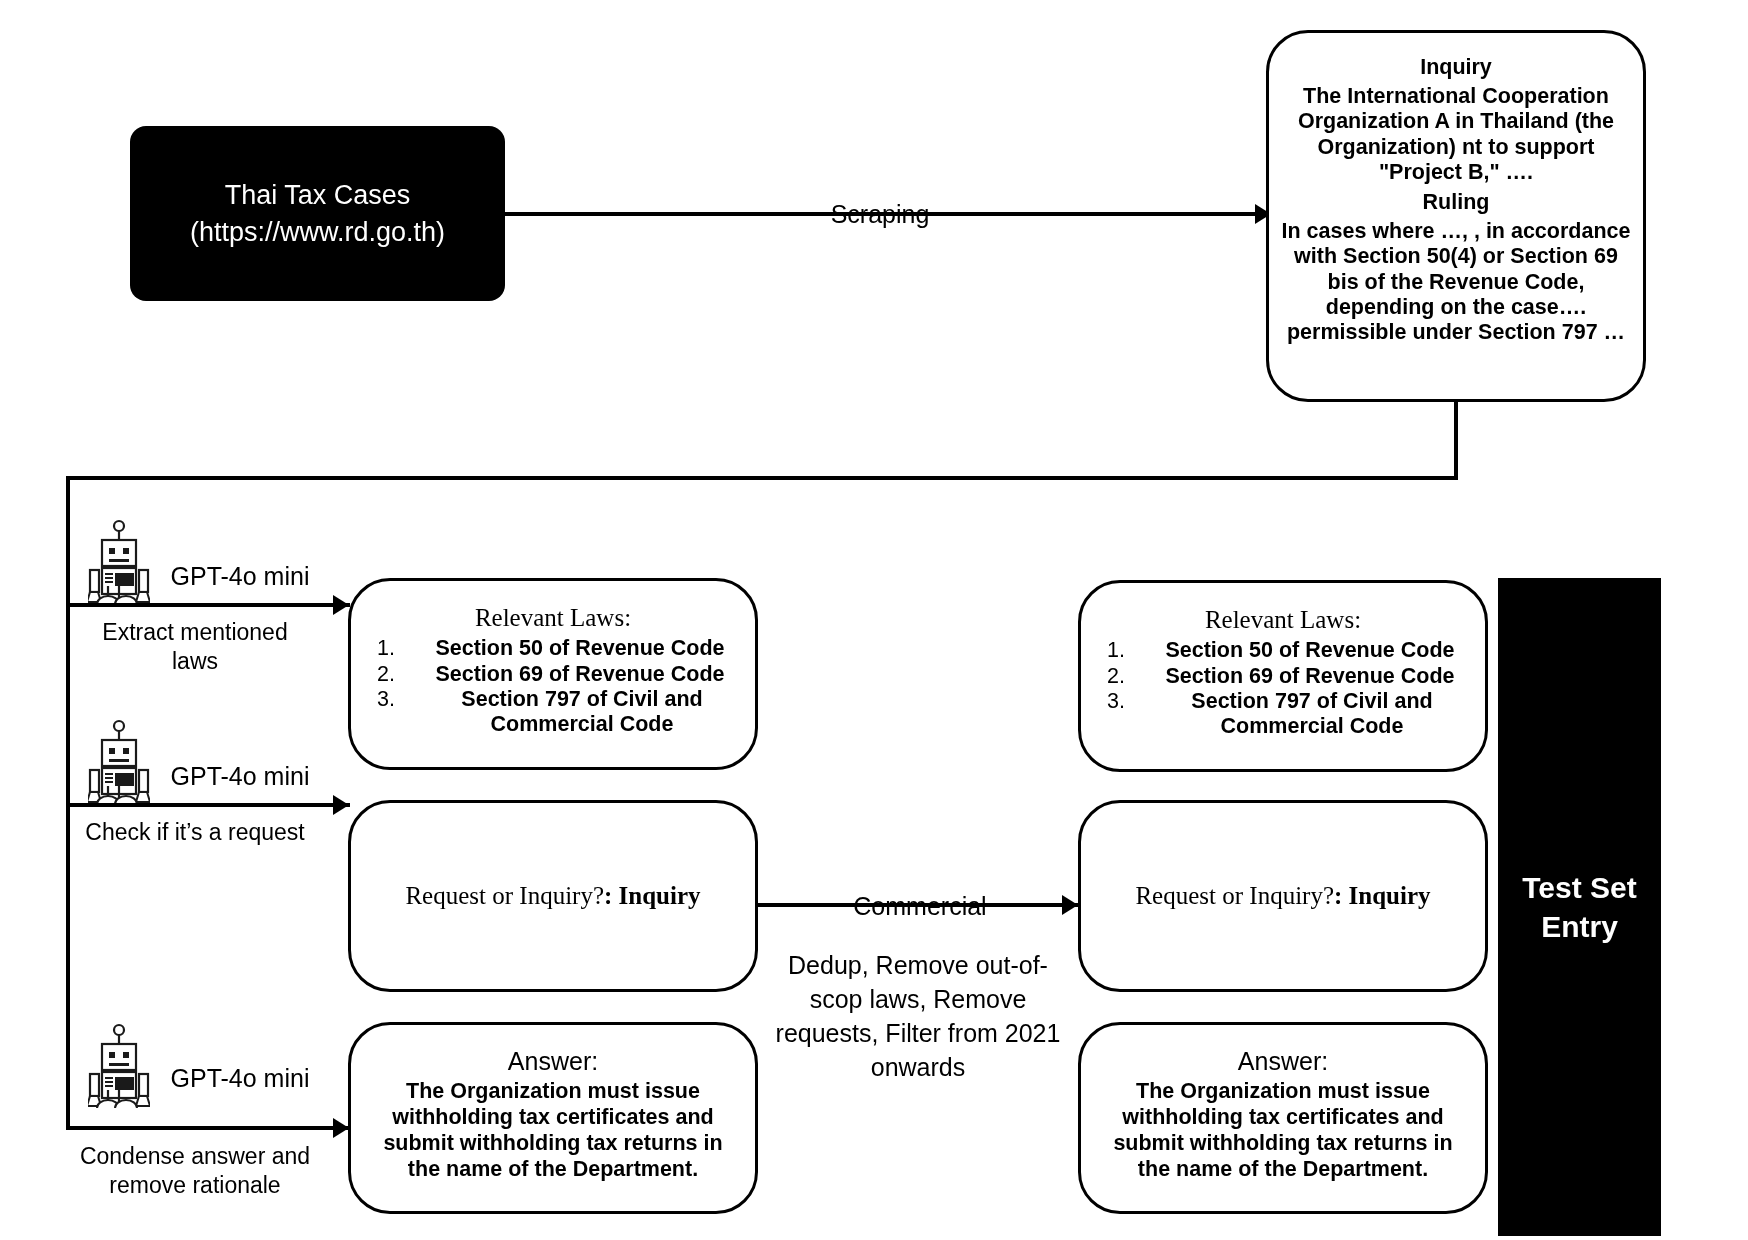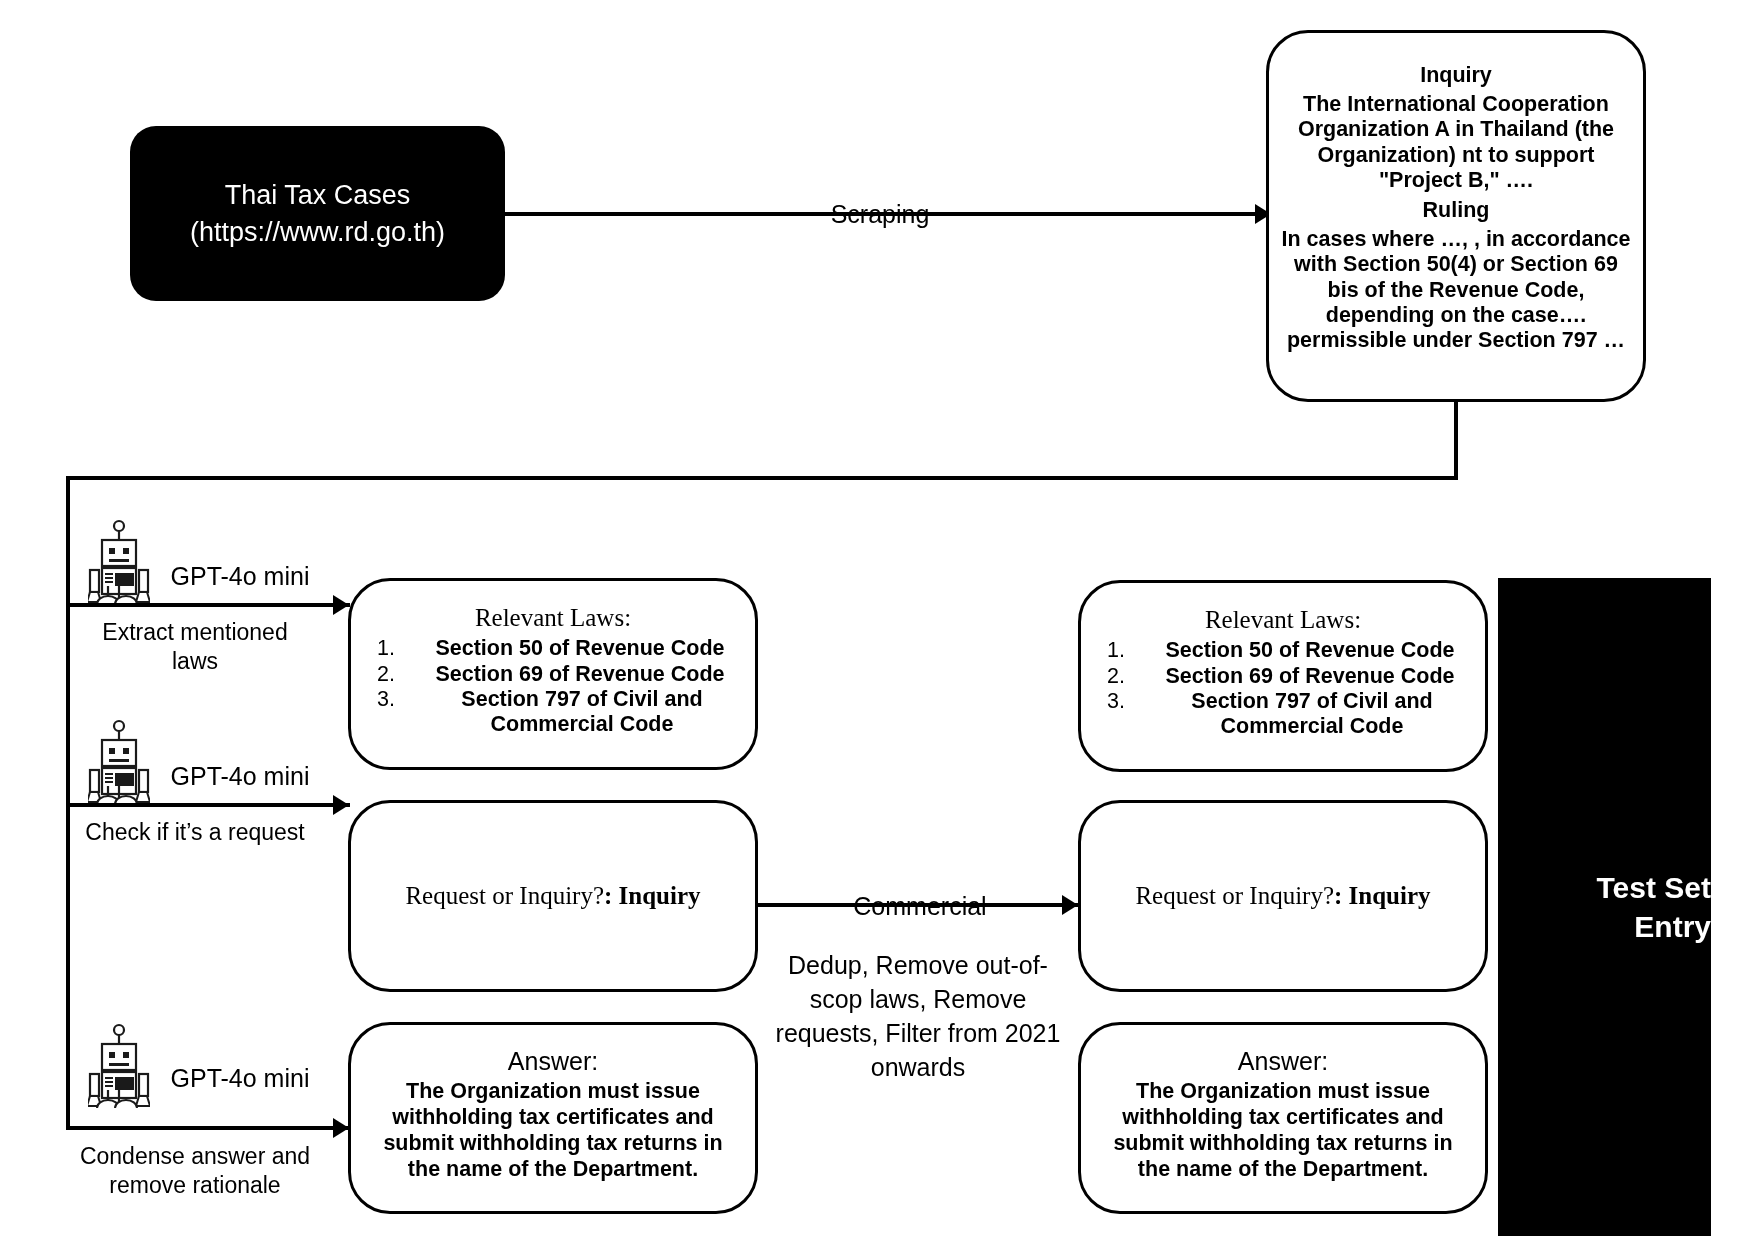--- a/index.html
+++ b/index.html
@@ -2,21 +2,21 @@
 <html><head>
 <meta charset="utf-8">
 <style>
   html,body{margin:0;padding:0;background:#ffffff;}
   body{width:1748px;height:1240px;font-family:"Liberation Sans",sans-serif;color:#000;}
   #stage{position:relative;width:1748px;height:1240px;overflow:hidden;background:#fff;}
 
   .node{position:absolute;box-sizing:border-box;display:flex;flex-direction:column;
         align-items:center;justify-content:center;text-align:center;}
 
-  .rounded-dark{background:#000;color:#fff;border-radius:26px;}
+  .rounded-dark{background:#000;color:#fff;border-radius:16px;}
   .rounded-light{background:#fff;color:#000;border:3.5px solid #000;border-radius:42px;}
   .plain-black{background:#000;color:#fff;}
   .edge{position:absolute;background:#000;}
   .h-edge{height:3.5px;}
   .v-edge{width:3.5px;}
 
   .arrowhead{position:absolute;width:0;height:0;border-top:10px solid transparent;
              border-bottom:10px solid transparent;border-left:16px solid #000;}
 
   .title-lines{font-size:27px;line-height:1.34;font-weight:400;}
@@ -46,21 +46,21 @@
 
   <div class="node rounded-dark" style="left:130px;top:126px;width:375px;height:175px;">
     <div class="title-lines">Thai Tax Cases</div>
     <div class="title-lines">(https://www.rd.go.th)</div>
   </div>
 
   <div class="edge h-edge" style="left:500px;top:212px;width:760px;"></div>
   <div class="arrowhead" style="left:1255px;top:204px;"></div>
   <div class="edge-label" style="left:760px;top:170px;width:240px;">Scraping</div>
 
-  <div class="node rounded-light" style="left:1266px;top:30px;width:380px;height:372px;padding:18px 12px;justify-content:flex-start;">
+  <div class="node rounded-light" style="left:1266px;top:30px;width:380px;height:372px;padding:10px 12px;justify-content:flex-start;">
     <div class="doc-head" style="margin-top:12px;">Inquiry</div>
     <div class="doc-text" style="margin-top:3px;">The International Cooperation Organization A in Thailand (the Organization) nt to support "Project B," ….</div>
     <div class="doc-head" style="margin-top:5px;">Ruling</div>
     <div class="doc-text" style="margin-top:3px;">In cases where …, , in accordance with Section 50(4) or Section 69 bis of the Revenue Code, depending on the case…. permissible under Section 797 …</div>
   </div>
 
   <div class="edge v-edge" style="left:1454px;top:400px;height:78px;"></div>
   <div class="edge h-edge" style="left:66px;top:476px;width:1392px;"></div>
   <div class="edge v-edge" style="left:66px;top:476px;height:654px;"></div>
 
@@ -216,18 +216,18 @@
     <div class="boxtitle">
       <span>Request or Inquiry?</span><span class="bold">: Inquiry</span>
     </div>
   </div>
 
   <div class="node rounded-light" style="left:1078px;top:1022px;width:410px;height:192px;justify-content:flex-start;padding-top:22px;">
     <div class="ans-head">Answer:</div>
     <div class="ans-body">The Organization must issue withholding tax certificates and submit withholding tax returns in the name of the Department.</div>
   </div>
 
-  <div class="node plain-black" style="left:1498px;top:578px;width:213px;height:658px;align-items:flex-end;">
+  <div class="node plain-black" style="left:1498px;top:578px;width:163px;height:658px;">
     <div class="testset">Test Set</div>
     <div class="testset">Entry</div>
   </div>
 
 </div>
 
 </body></html>

